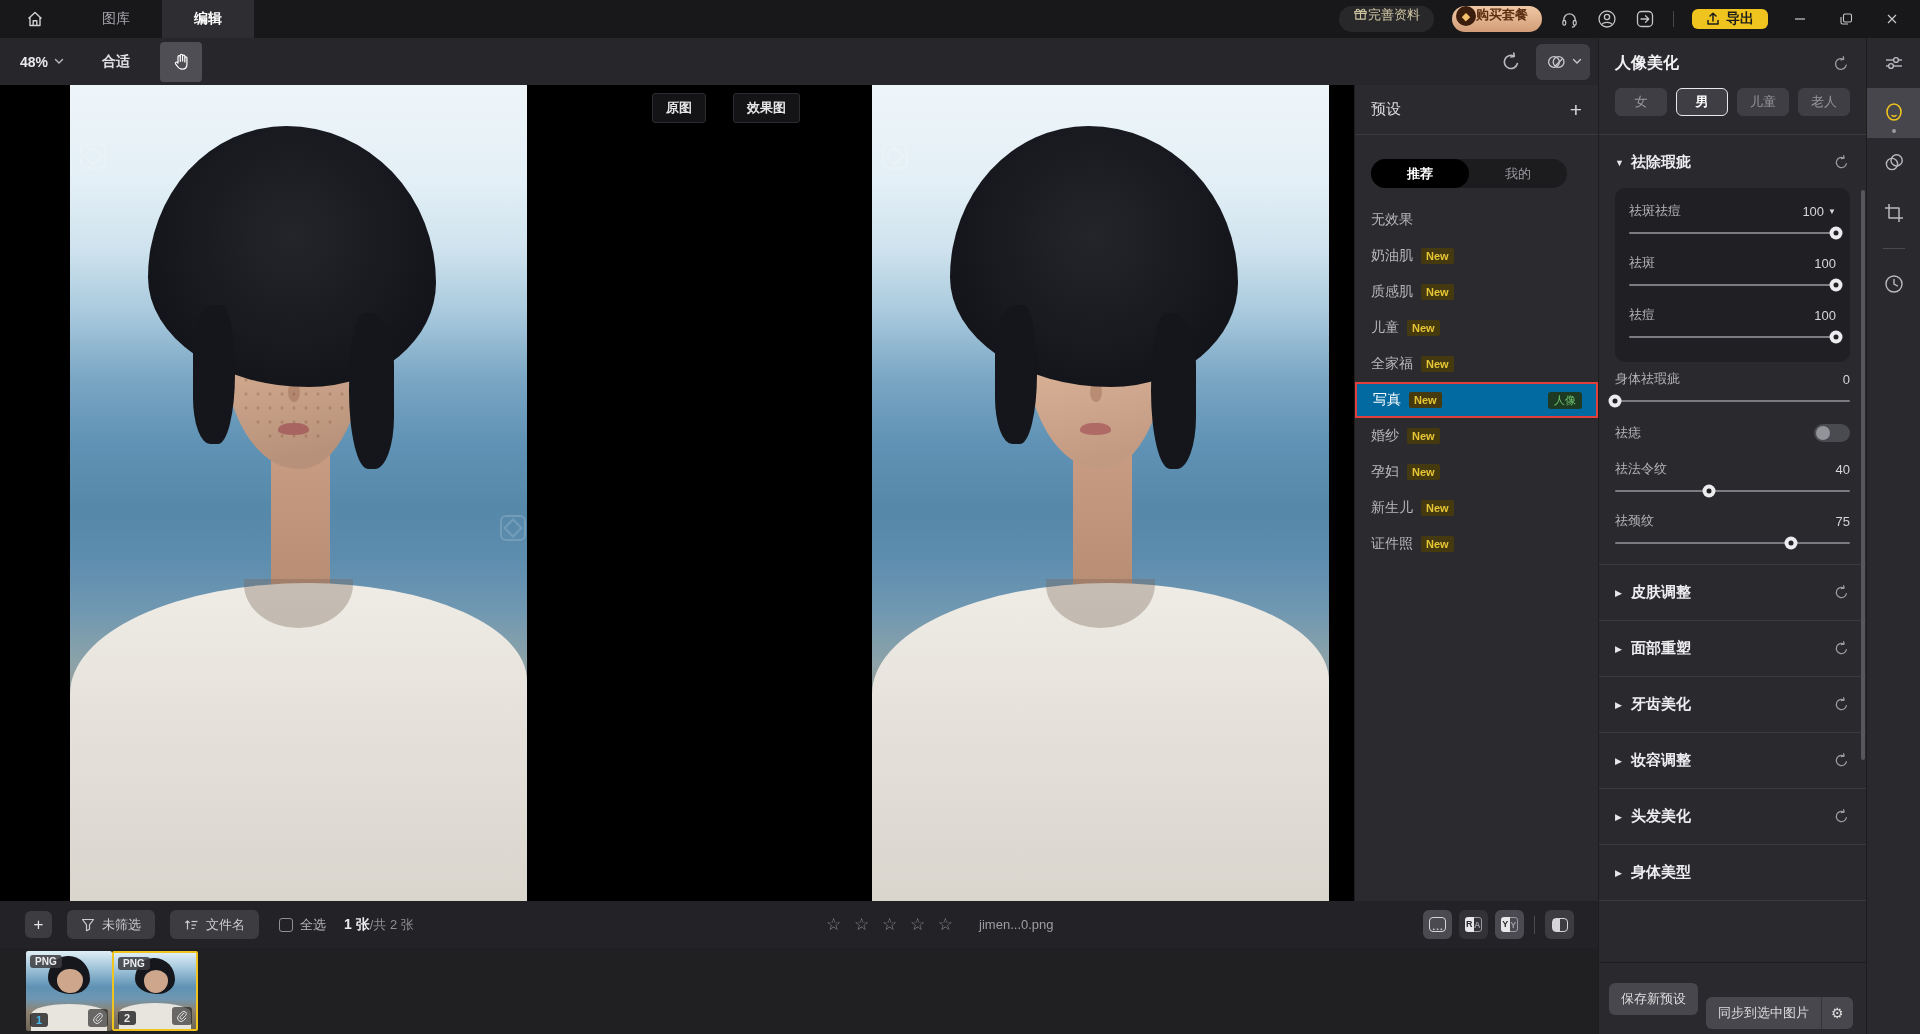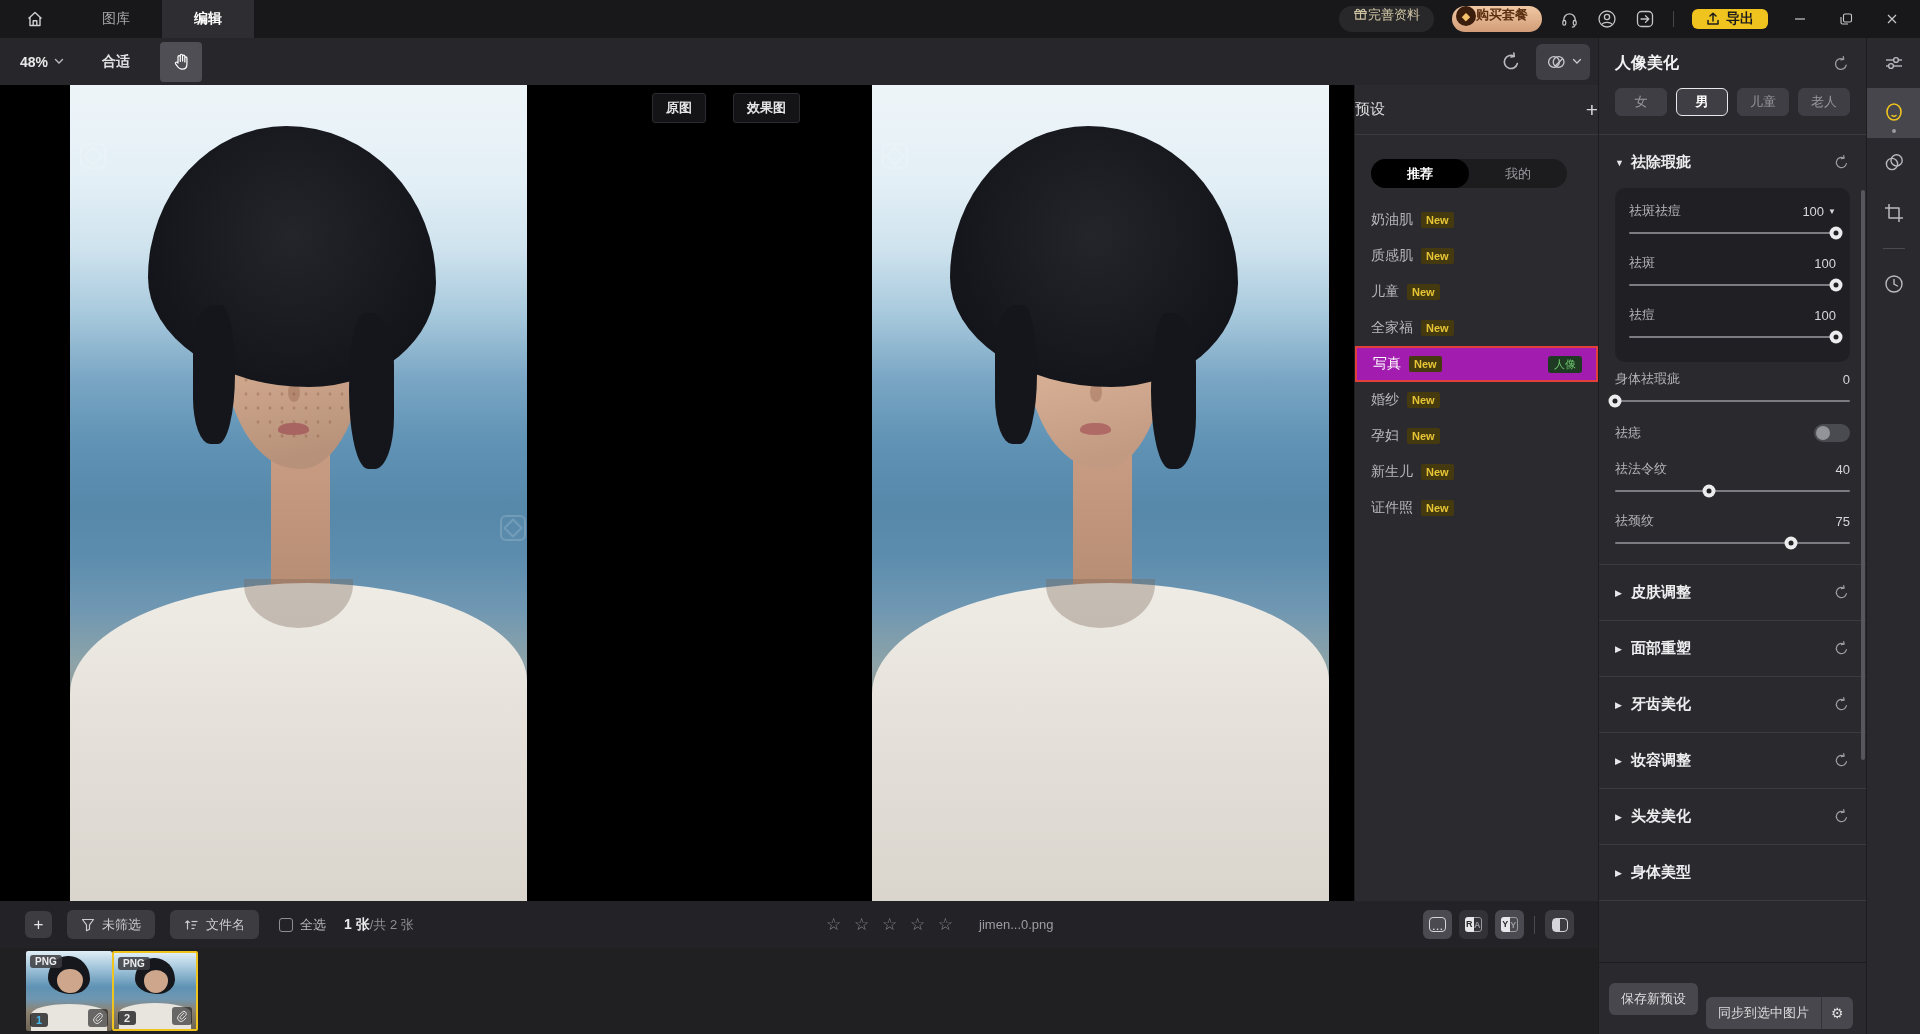--- a/index.html
+++ b/index.html
@@ -54,30 +54,30 @@
   .p-neck { position:absolute; left:44%; top:45%; width:13%; height:19%; background:linear-gradient(180deg,#c79c82,#b58b72); }
   .p-shirt { position:absolute; left:0%; top:61%; width:100%; height:40%; background:linear-gradient(180deg,#efece6 0%,#e6e2db 40%,#d9d4cc 100%); border-radius:52% 48% 0 0/34% 30% 0 0; }
   .p-collar { position:absolute; left:38%; top:60.5%; width:24%; height:6%; background:rgba(120,100,85,.35); border-radius:0 0 50% 50%/0 0 90% 90%; }
   .wm { position:absolute; width:26px; height:26px; border:2px solid rgba(255,255,255,.16); border-radius:6px; display:flex; align-items:center; justify-content:center; }
   .wm::after { content:""; width:10px; height:10px; border:2px solid rgba(255,255,255,.16); transform:rotate(45deg); }
   .img-tag { position:absolute; top:8px; height:30px; background:#141416; border:1px solid #2c2c30; border-radius:3px; color:#e6e6e8; font-size:13px; font-weight:bold; display:flex; align-items:center; padding:0 13px; }
   .img-tag.orig { left:652px; } .img-tag.eff { left:733px; }
 
   
   #presetPanel { position:absolute; left:1354px; top:85px; width:244px; height:816px; background:#2b2b2f; border-left:1px solid #1d1d20; }
-  .pp-head { height:50px; display:flex; align-items:center; justify-content:space-between; padding:0 0; border-bottom:1px solid #3a3a3f; }
+  .pp-head { height:50px; display:flex; align-items:center; justify-content:space-between; padding:0 16px; border-bottom:1px solid #3a3a3f; }
   .pp-title { font-size:15px; color:#dcdcdf; }
   .pp-plus { color:#d4d4d8; font-size:21px; line-height:1; }
   .pp-seg { margin:24px 16px 10px; height:29px; background:#1c1c1f; border-radius:15px; display:flex; width:196px; }
   .pp-seg .seg { flex:1; display:flex; align-items:center; justify-content:center; font-size:13px; color:#9b9ba1; border-radius:15px; }
   .pp-seg .seg.active { background:#000000; color:#fff; font-weight:bold; }
   .pp-list { margin-top:14px; }
   .pp-item { height:36px; display:flex; align-items:center; gap:8px; padding:0 14px 0 16px; font-size:14px; color:#b6b6bb; }
   .pp-item .nb { background:#45390f; color:#e7c636; font-size:11px; font-weight:bold; padding:2px 5px; border-radius:2px; }
-  .pp-item.selected { background:#a21caf; border:2px solid #e23f3b; color:#fff; }
+  .pp-item.selected { background:#0369a1; border:2px solid #e23f3b; color:#fff; }
   .pp-item .tag { margin-left:auto; background:#1e3a22; color:#6cc06c; font-size:11px; padding:1px 6px; border-radius:3px; }
 
   
   #rightPanel { position:absolute; left:1598px; top:38px; width:268px; height:996px; background:#2a2a2e; border-left:1px solid #1d1d20; }
   .rp-scroll { position:absolute; right:1px; top:152px; width:4px; height:570px; background:#56565c; border-radius:2px; }
   .rp-inner { padding:0 16px; }
   .rp-titlerow { display:flex; align-items:center; justify-content:space-between; margin-top:15px; }
   .rp-title { font-size:16px; font-weight:bold; color:#f2f2f4; }
   .i-reset { color:#9b9ba1; }
   .rp-tabs { display:flex; gap:9px; margin-top:14px; }
@@ -317,20 +317,23 @@
     <div class="pp-seg">
       <div class="seg active">
           <span>推荐</span>
         </div>
       <div class="seg">
           <span>我的</span>
         </div>
     </div>
     <div class="pp-list">
       <div class="pp-item">
+          <span>无效果</span>
+        </div>
+      <div class="pp-item">
           <span>奶油肌</span>
           <span class="nb">New</span>
         </div>
       <div class="pp-item">
           <span>质感肌</span>
           <span class="nb">New</span>
         </div>
       <div class="pp-item">
           <span>儿童</span>
           <span class="nb">New</span>

